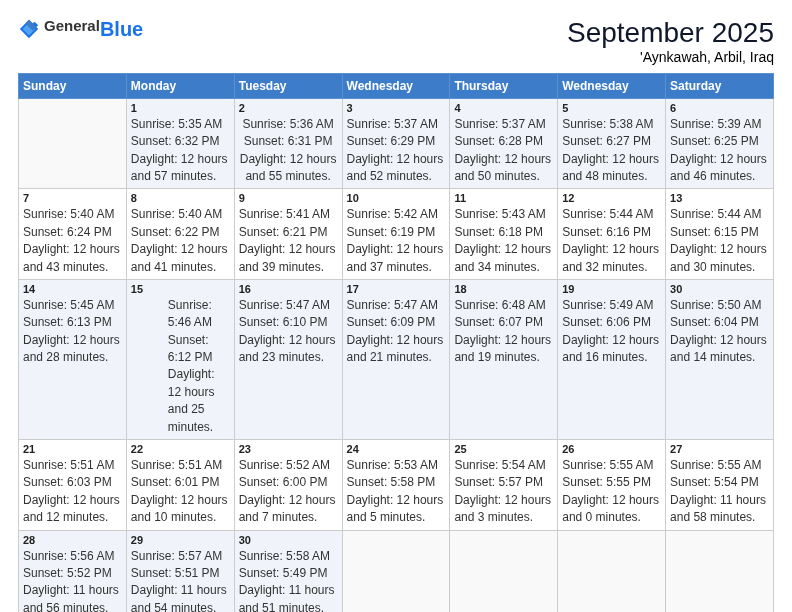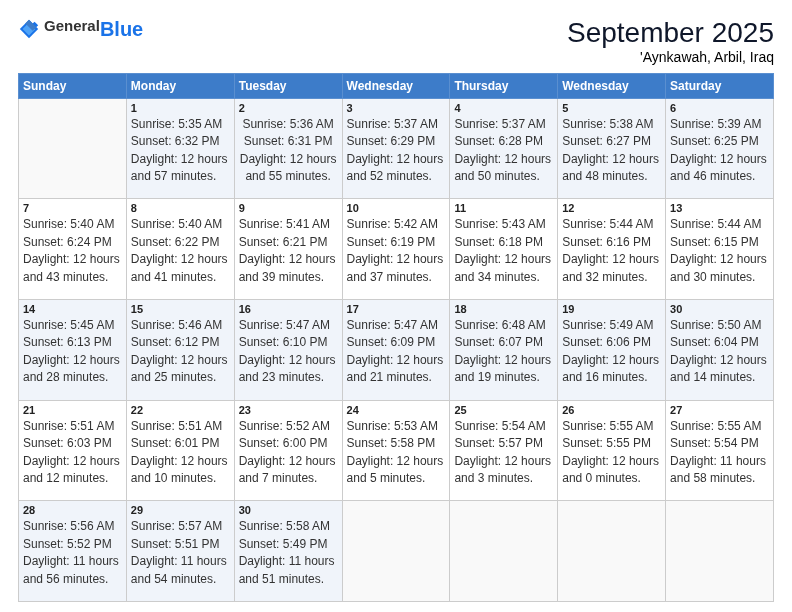--- a/index.html
+++ b/index.html
@@ -242,21 +242,21 @@
         <tr class="row-shade">
           <td>
             <div class="day-num">14</div>
             <div class="day-info" style="white-space: pre-line;">Sunrise: 5:45 AM
 Sunset: 6:13 PM
 Daylight: 12 hours
 and 28 minutes.</div>
           </td>
           <td>
             <div class="day-num">15</div>
-            <div class="day-info" style="white-space: pre-line;">Sunrise: 5:46 AM
+            <div class="day-info" style="white-space: pre-line; margin-left: 37px;">Sunrise: 5:46 AM
 Sunset: 6:12 PM
 Daylight: 12 hours
 and 25 minutes.</div>
           </td>
           <td>
             <div class="day-num">16</div>
             <div class="day-info" style="white-space: pre-line;">Sunrise: 5:47 AM
 Sunset: 6:10 PM
 Daylight: 12 hours
 and 23 minutes.</div>

